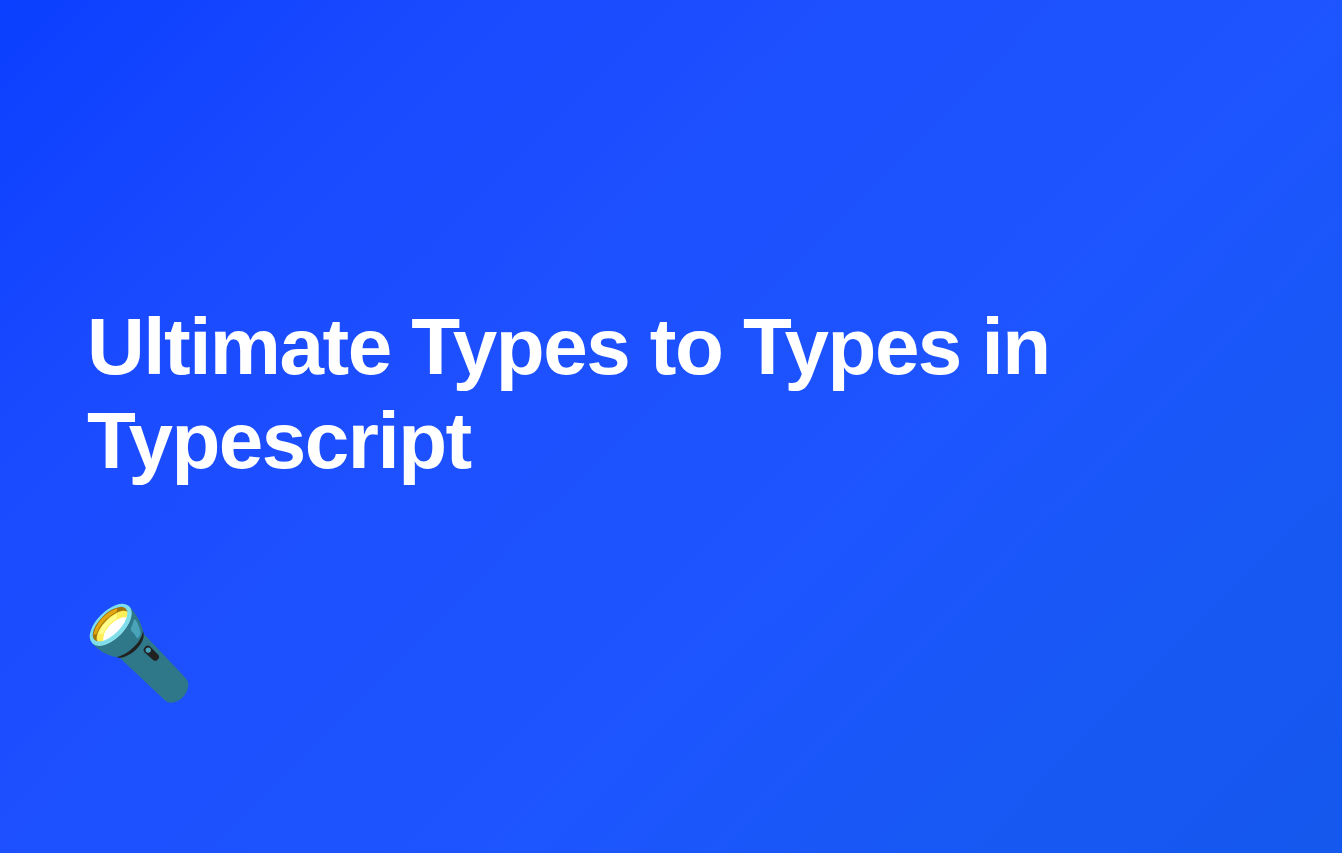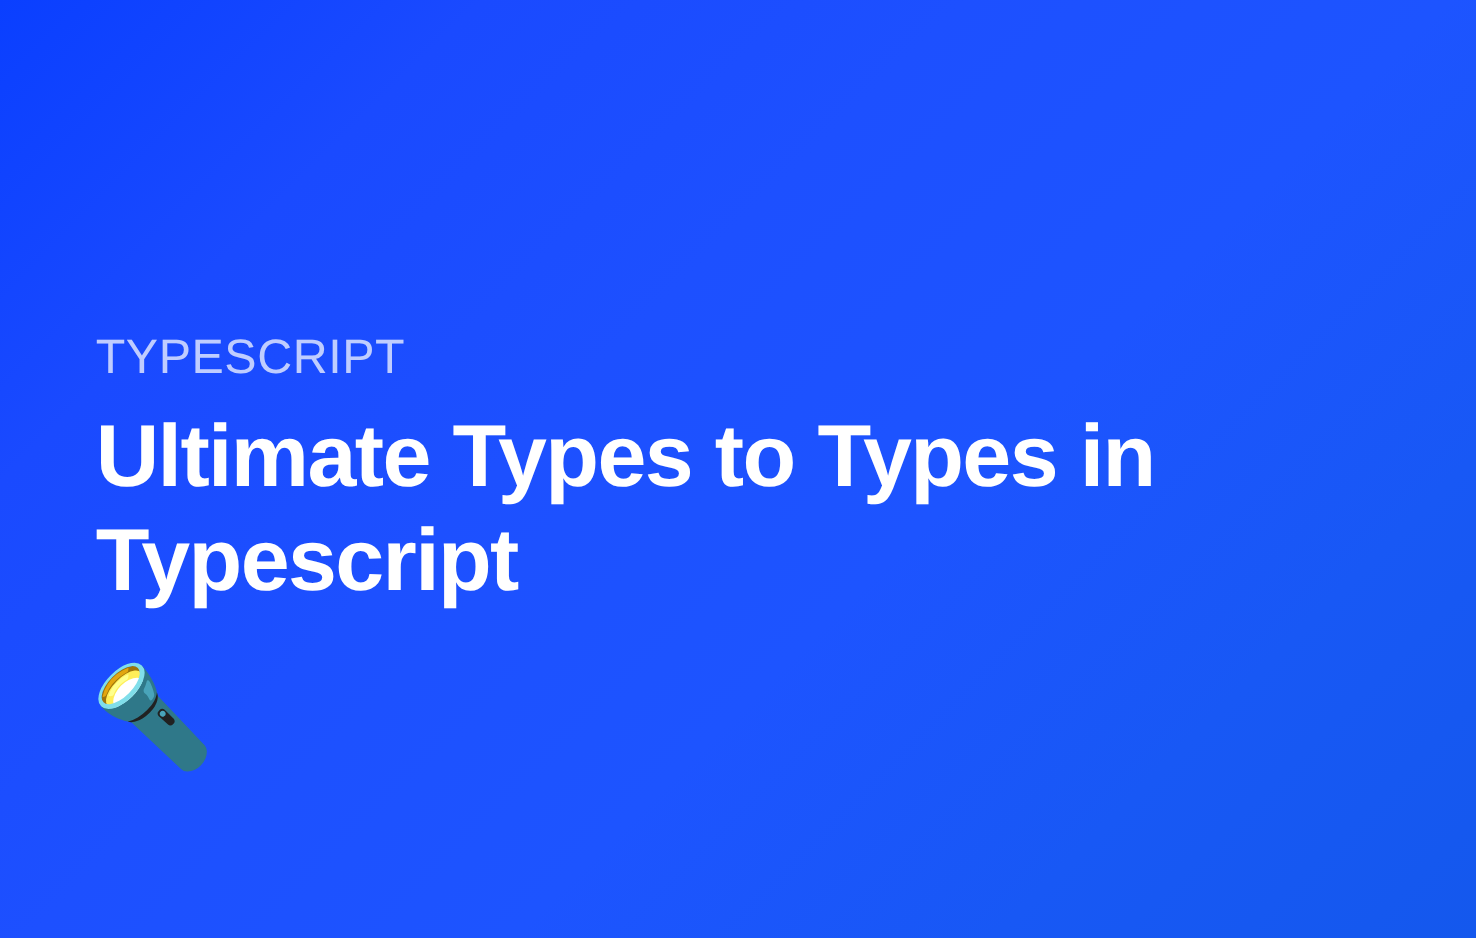--- a/index.html
+++ b/index.html
@@ -39,17 +39,16 @@
       left: 83px;
       top: 608px;
       font-size: 90px;
       line-height: 1;
     }
   </style>
 </head>
 <body>
 
 <div class="content">
-  <div class="category">TYPESCRIPT</div>
   <div class="title">Ultimate Types to Types in Typescript</div>
 </div>
 
 <div class="icon-wrap">🔦</div>
 
 </body></html>

